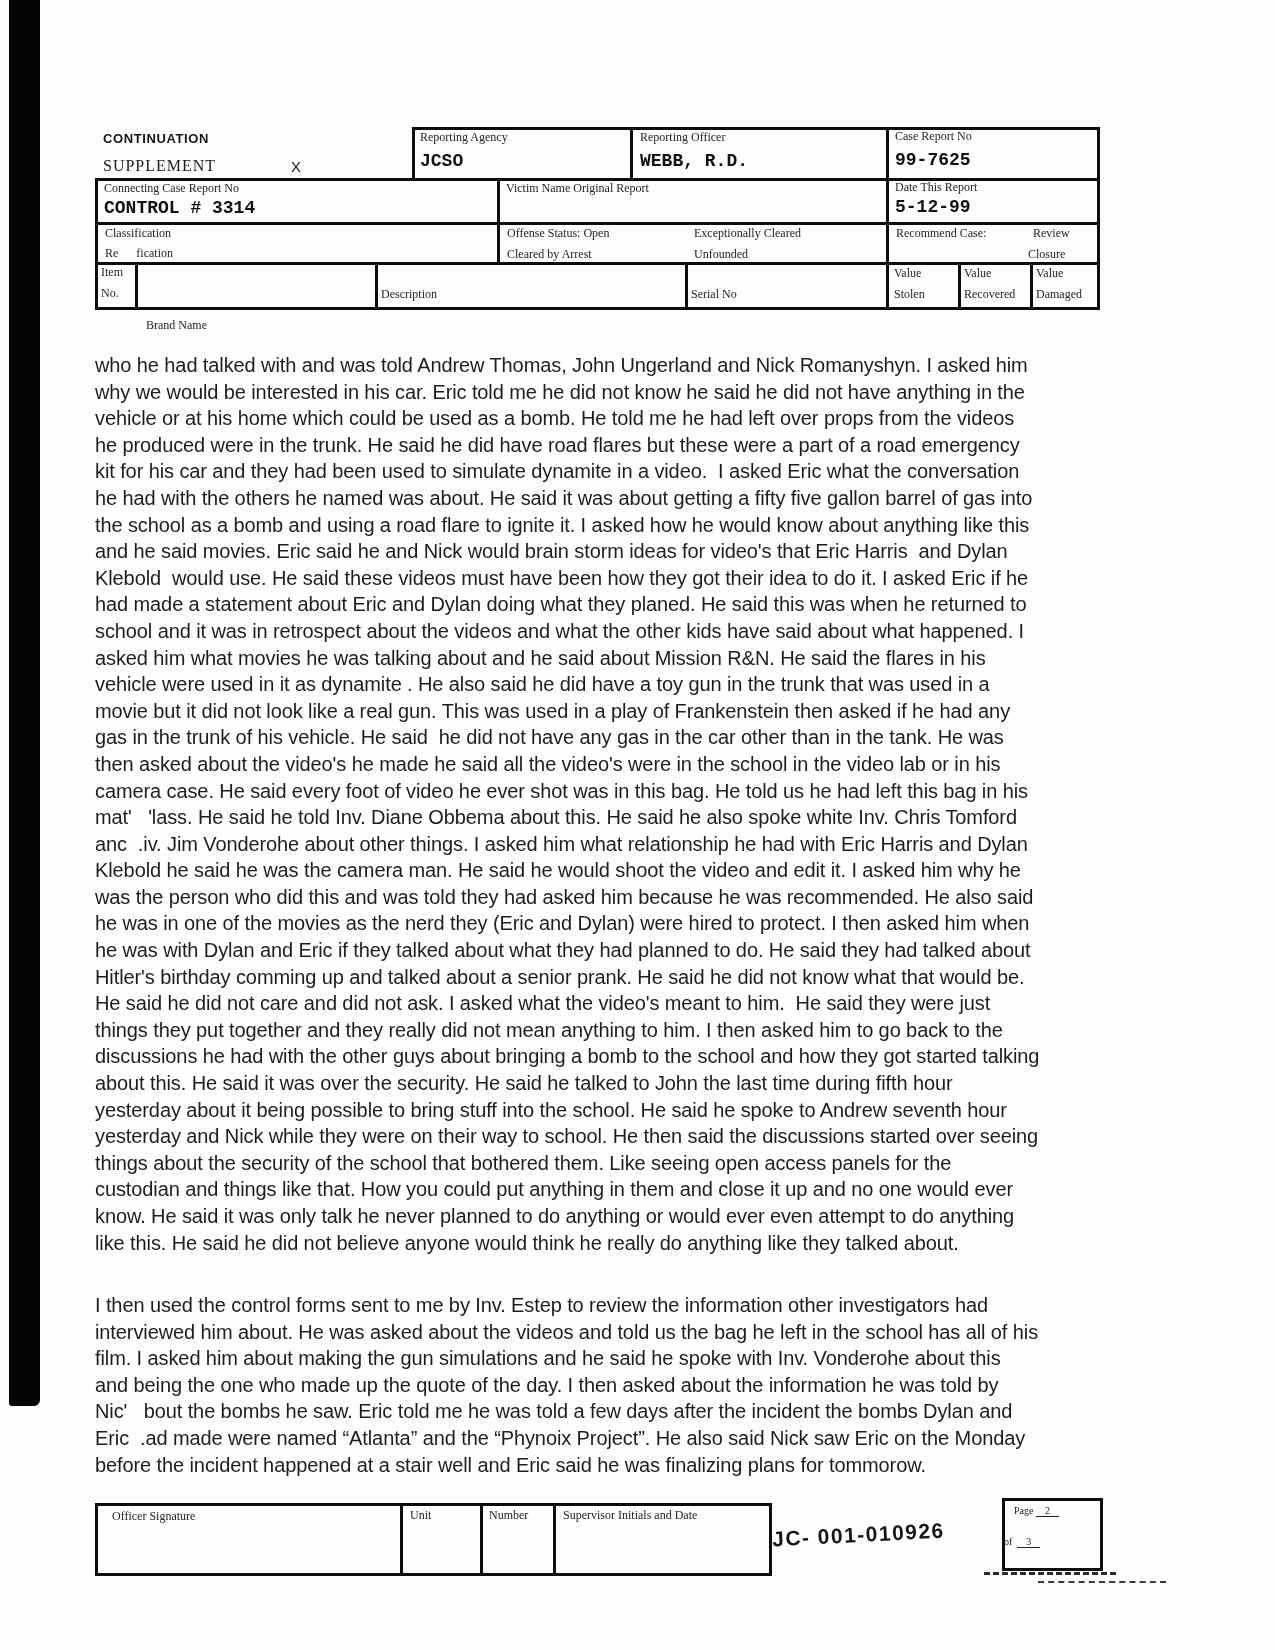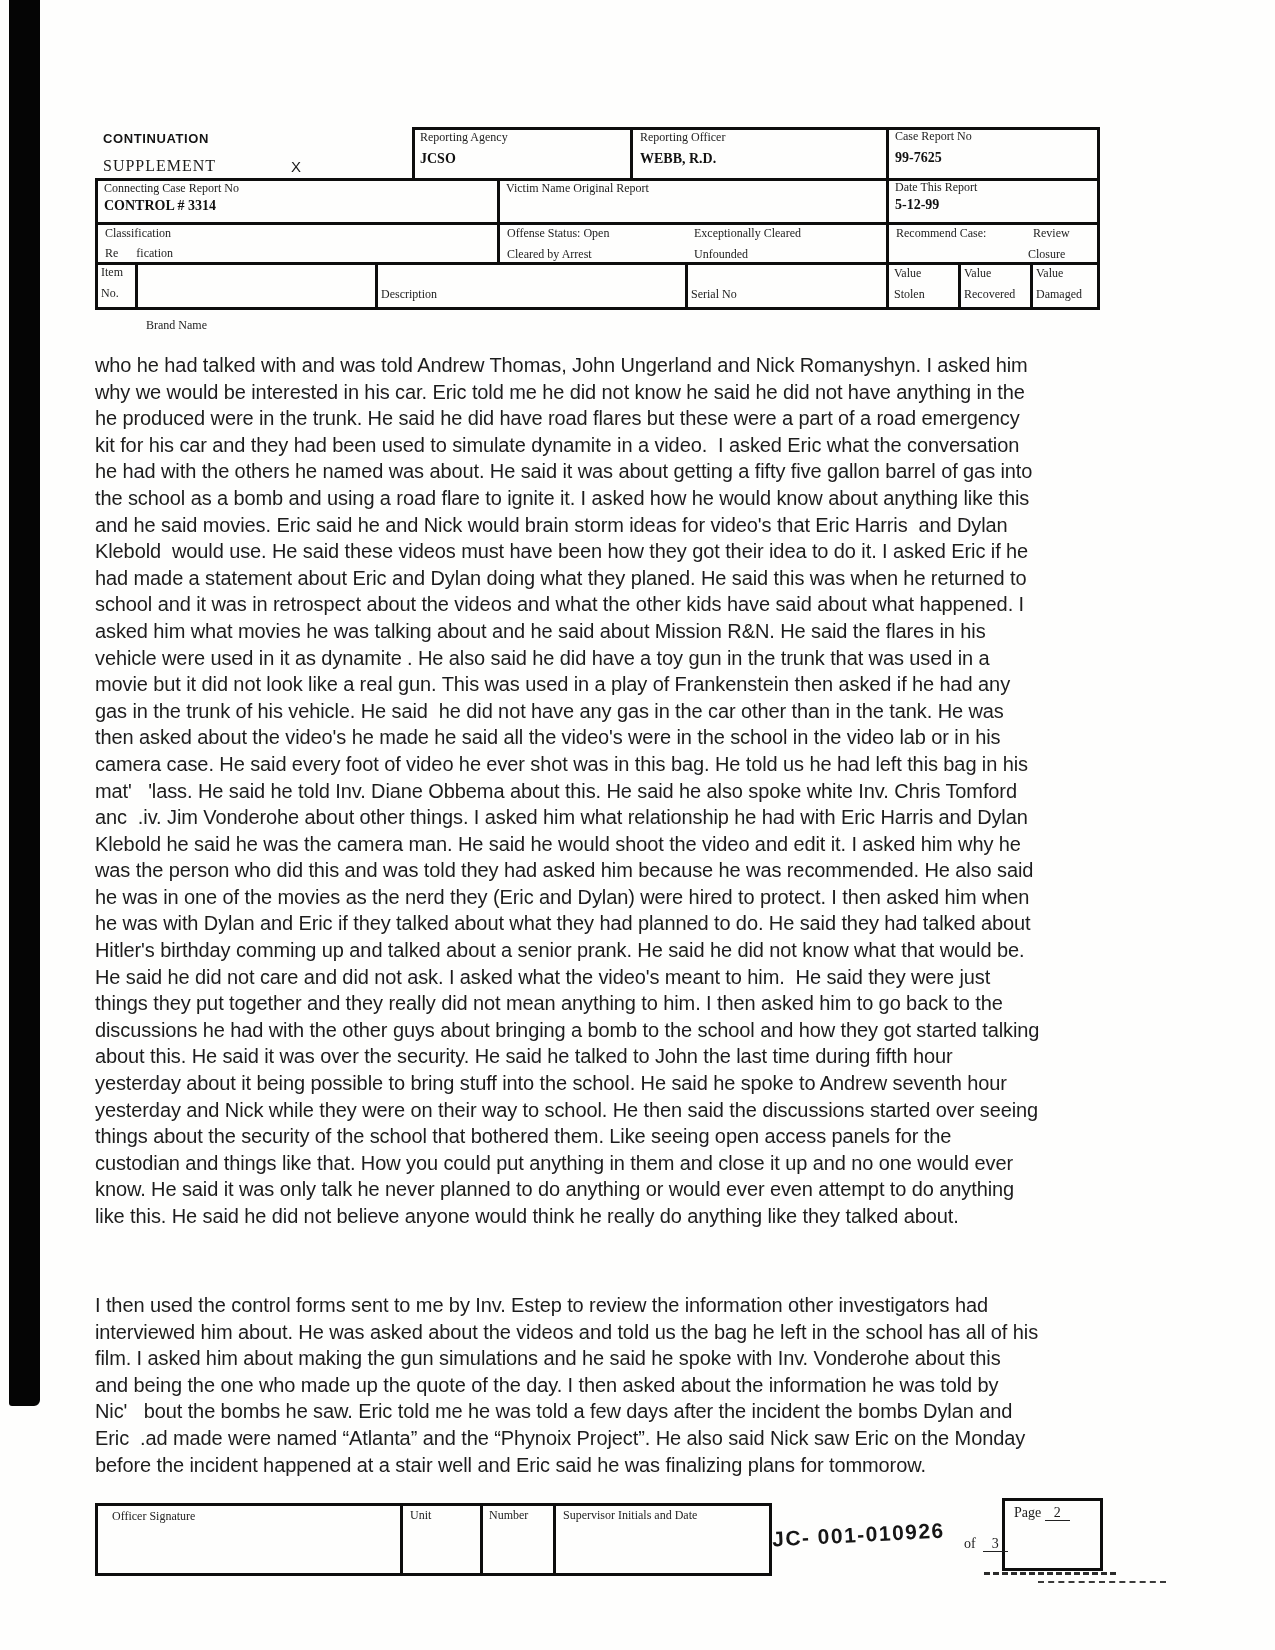--- a/index.html
+++ b/index.html
@@ -22,22 +22,22 @@
   .hl{height:3px;}
   .vl{width:3px;}
   
   .lab{
     position:absolute;
     font-family:"Liberation Serif",serif;
     font-size:12px;color:#222;white-space:pre;
   }
   .val{
     position:absolute;
-    font-family:Liberation Serif, serif;
-    font-weight:bold;font-size:14px;color:#111;white-space:nowrap;
+    font-family:Liberation Mono, monospace;
+    font-weight:bold;font-size:18px;color:#111;white-space:nowrap;
   }
   .title-main{
     position:absolute;left:103px;top:131px;
     font-family:"Liberation Sans",sans-serif;
     font-weight:bold;font-size:13px;letter-spacing:.6px;color:#141414;
   }
   .title-sub{
     position:absolute;left:103px;top:157px;
     font-family:"Liberation Serif",serif;
     font-size:16px;letter-spacing:1px;color:#1a1a1a;
@@ -57,21 +57,21 @@
   
   .stamp{
     position:absolute;left:772px;top:1523px;
     font-family:"Liberation Sans",sans-serif;
     font-weight:bold;font-size:21px;letter-spacing:1.5px;color:#161616;
     transform:rotate(-3deg);white-space:nowrap;
   }
   .pagebox-text{
     position:absolute;
     font-family:"Liberation Serif",serif;
-    font-size:14px;color:#1a1a1a;white-space:pre;
+    font-size:10px;color:#1a1a1a;white-space:pre;
   }
   .uline{border-bottom:1.5px solid #222;padding:0 9px;}
   .dash1{
     position:absolute;left:984px;top:1572px;width:132px;height:0;
     border-top:3px dashed #2b2b2b;
   }
   .dash2{
     position:absolute;left:1038px;top:1581px;width:128px;height:0;
     border-top:2px dashed #3a3a3a;
   }
@@ -140,20 +140,21 @@
   <div class="lab" style="left:894px;top:266px;">Value</div>
   <div class="lab" style="left:894px;top:287px;">Stolen</div>
   <div class="lab" style="left:964px;top:266px;">Value</div>
   <div class="lab" style="left:964px;top:287px;">Recovered</div>
   <div class="lab" style="left:1036px;top:266px;">Value</div>
   <div class="lab" style="left:1036px;top:287px;">Damaged</div>
 
   <div id="para1" class="body-block">
       <div class="bodyline">who he had talked with and was told Andrew Thomas, John Ungerland and Nick Romanyshyn. I asked him</div>
       <div class="bodyline">why we would be interested in his car. Eric told me he did not know he said he did not have anything in the</div>
+      <div class="bodyline">vehicle or at his home which could be used as a bomb. He told me he had left over props from the videos</div>
       <div class="bodyline">he produced were in the trunk. He said he did have road flares but these were a part of a road emergency</div>
       <div class="bodyline">kit for his car and they had been used to simulate dynamite in a video.  I asked Eric what the conversation</div>
       <div class="bodyline">he had with the others he named was about. He said it was about getting a fifty five gallon barrel of gas into</div>
       <div class="bodyline">the school as a bomb and using a road flare to ignite it. I asked how he would know about anything like this</div>
       <div class="bodyline">and he said movies. Eric said he and Nick would brain storm ideas for video's that Eric Harris  and Dylan</div>
       <div class="bodyline">Klebold  would use. He said these videos must have been how they got their idea to do it. I asked Eric if he</div>
       <div class="bodyline">had made a statement about Eric and Dylan doing what they planed. He said this was when he returned to</div>
       <div class="bodyline">school and it was in retrospect about the videos and what the other kids have said about what happened. I</div>
       <div class="bodyline">asked him what movies he was talking about and he said about Mission R&amp;N. He said the flares in his</div>
       <div class="bodyline">vehicle were used in it as dynamite . He also said he did have a toy gun in the trunk that was used in a</div>
@@ -203,18 +204,18 @@
   <div class="lab" style="left:563px;top:1508px;">Supervisor Initials and Date</div>
 
   <div class="stamp">JC- 001-010926</div>
 
   <div class="hl" style="left:1002px;top:1498px;width:101px;"></div>
   <div class="hl" style="left:1002px;top:1568px;width:101px;"></div>
   <div class="vl" style="left:1002px;top:1498px;height:70px;"></div>
   <div class="vl" style="left:1100px;top:1498px;height:70px;"></div>
 
   <div class="pagebox-text" style="left:1014px;top:1505px;"><span>Page</span> <span class="uline">2</span></div>
-  <div class="pagebox-text" style="left:964px;top:1536px;"><span>of</span>  <span class="uline">3</span></div>
+  <div class="pagebox-text" style="left:1004px;top:1536px;"><span>of</span>  <span class="uline">3</span></div>
 
   <div class="dash1"></div>
   <div class="dash2"></div>
 
 </div>
 
 </body></html>

